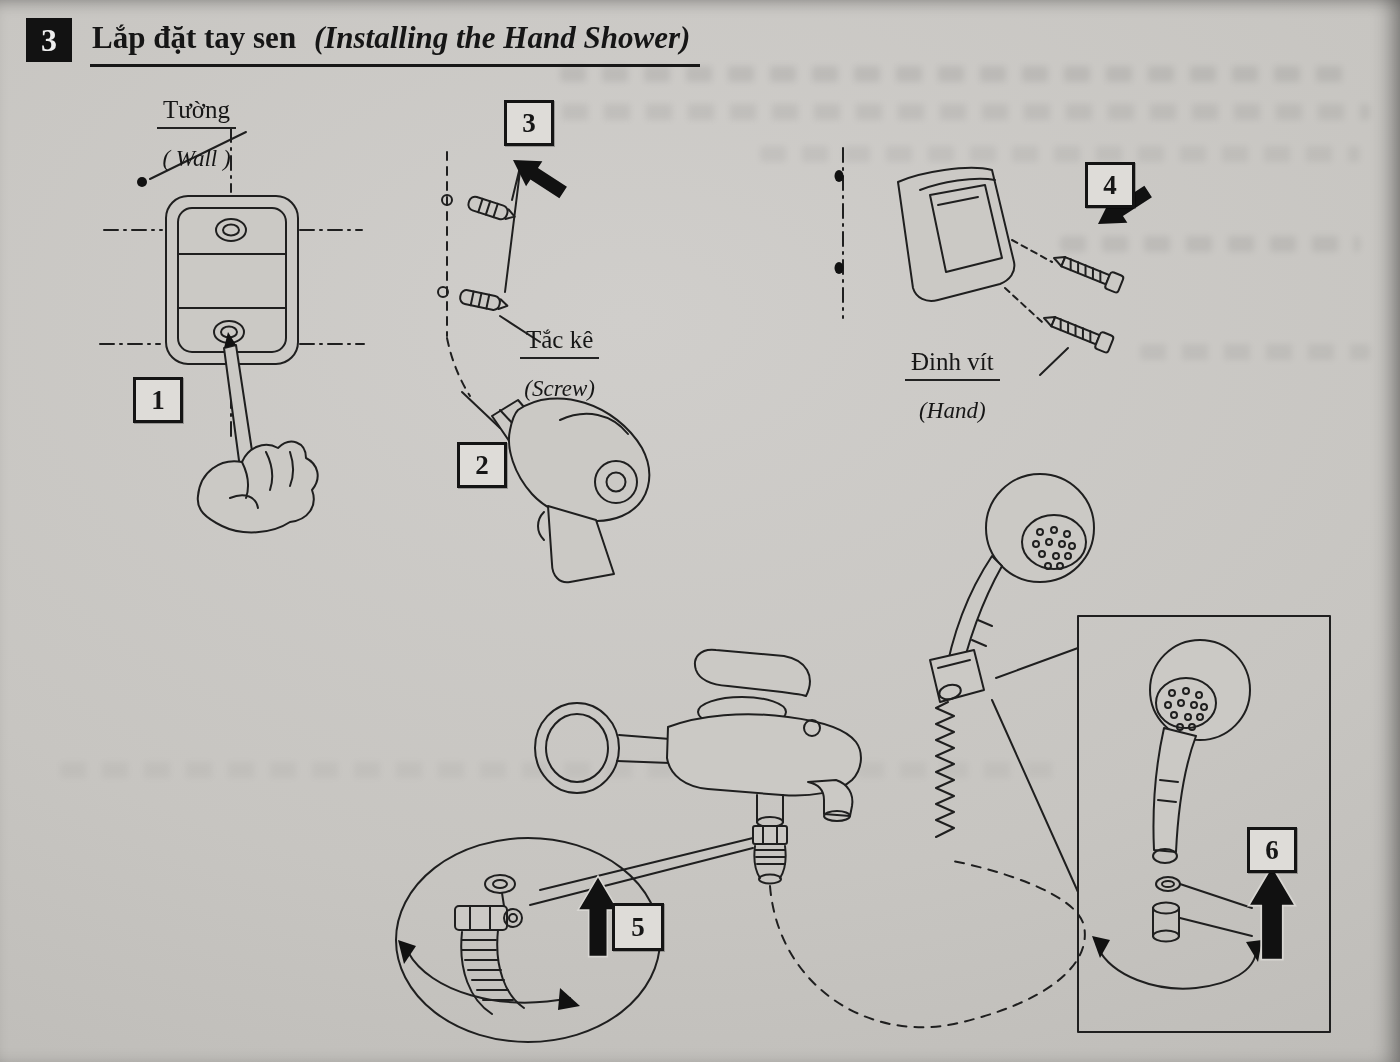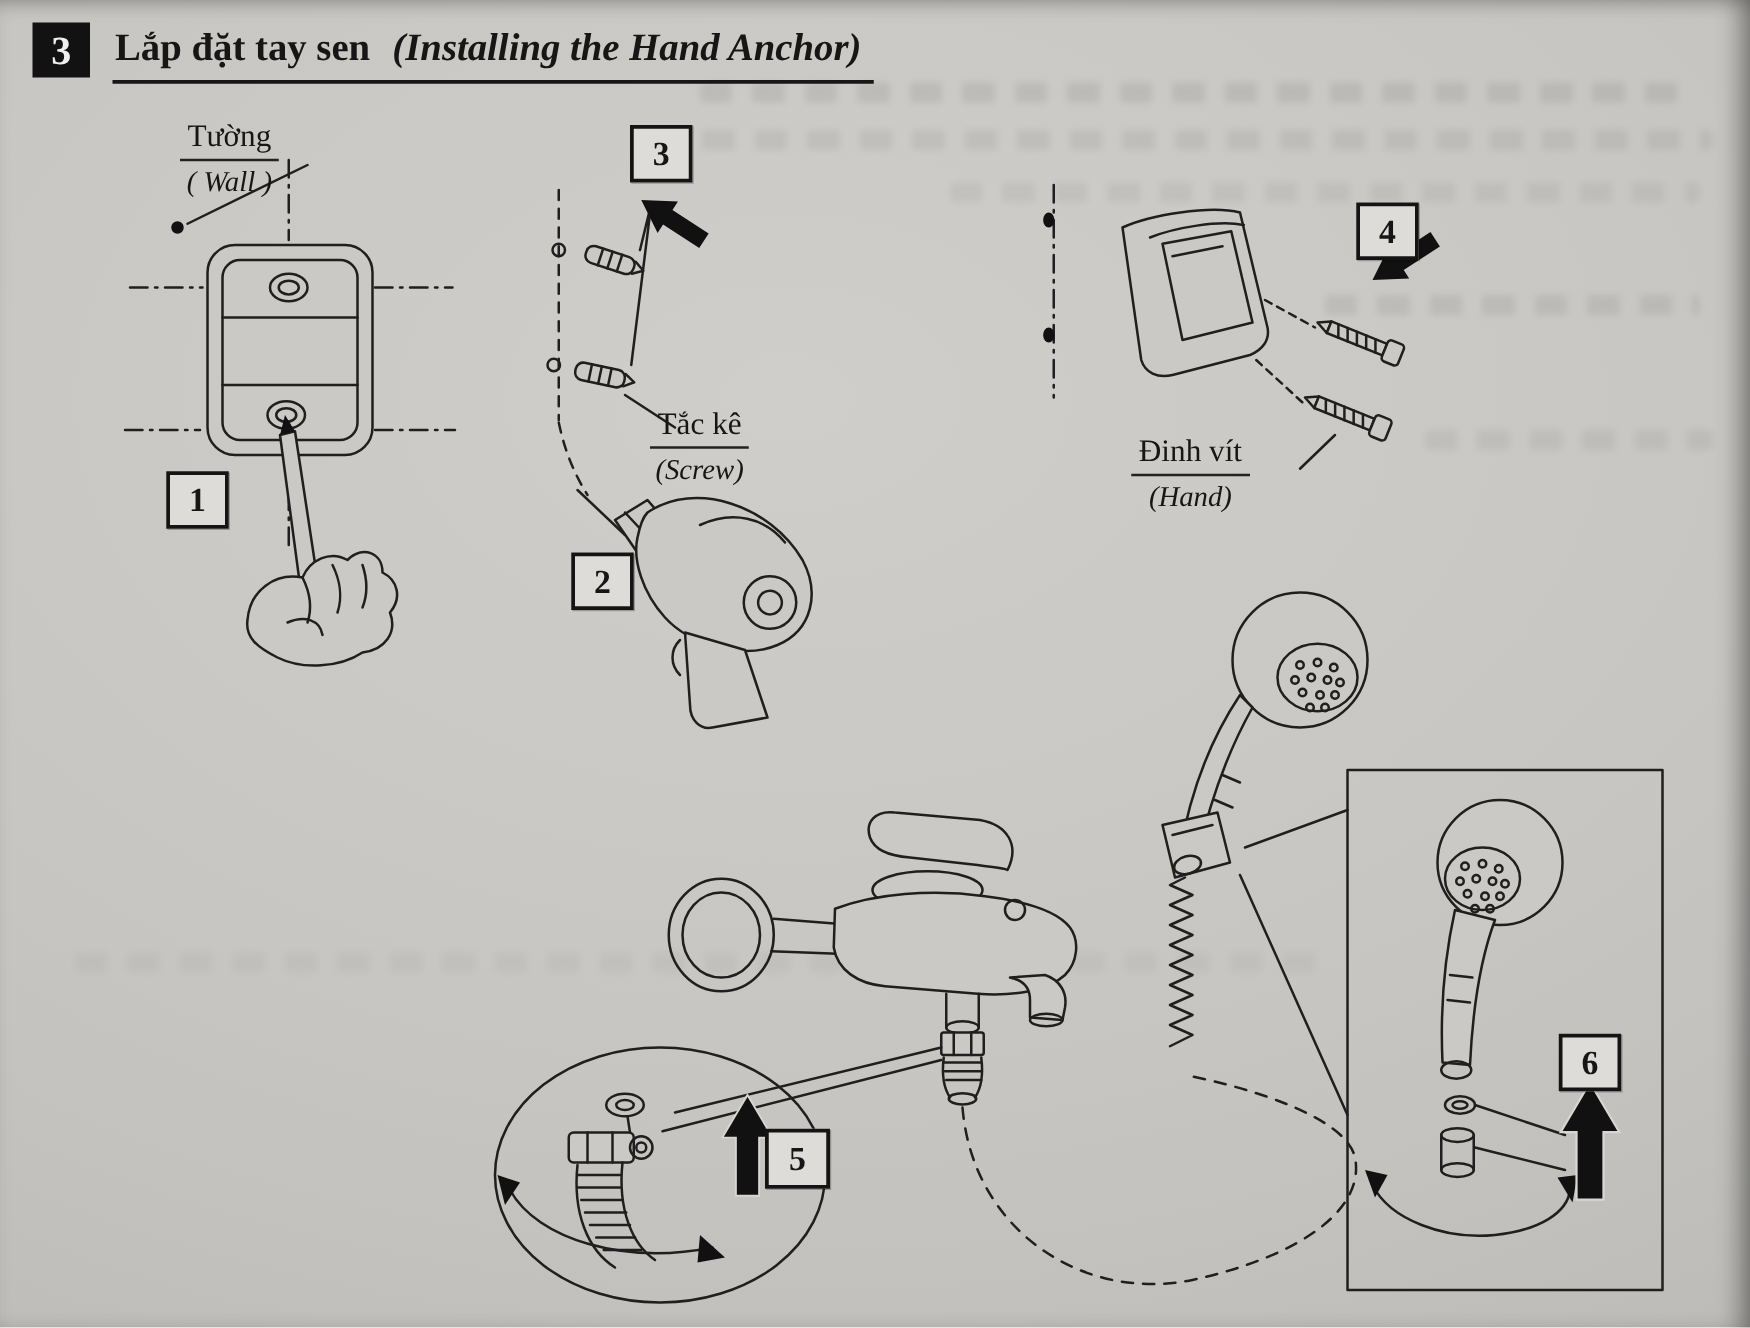--- a/index.html
+++ b/index.html
@@ -19,21 +19,21 @@
   .title{display:inline-block;border-bottom:3px solid #171717;padding:2px 10px 8px 2px;
     font-size:31px;font-weight:bold;white-space:nowrap;}
   .title .t-en{font-style:italic;margin-left:10px;}
   
   .step-badge{position:absolute;background:#dedcd8;border:3px solid #141414;
     display:flex;align-items:center;justify-content:center;
     font-size:27px;font-weight:bold;box-shadow:1px 1px 0 rgba(0,0,0,.25);}
   
   .plabel{position:absolute;text-align:center;font-size:25px;line-height:1.15;}
   .plabel .vi{display:inline-block;border-bottom:2px solid #222;padding:0 6px 2px;}
-  .plabel .en{font-style:italic;font-size:23px;display:block;margin-top:4px;}
+  .plabel .en{font-style:italic;font-size:23px;display:block;margin-top:17px;}
   svg.art{position:absolute;left:0;top:0;}
   svg .ln{stroke:#1f1f1f;fill:none;stroke-width:2;stroke-linecap:round;stroke-linejoin:round;}
   svg .fillp{fill:#cbc9c5;}
 </style>
 </head>
 <body>
 
 <div class="page">
 
   <div class="ghost" style="left:560px;top:66px;width:790px;"></div>
@@ -42,21 +42,21 @@
   <div class="ghost" style="left:1060px;top:236px;width:300px;opacity:.2;"></div>
   <div class="ghost" style="left:1140px;top:344px;width:230px;opacity:.16;"></div>
   <div class="ghost" style="left:60px;top:762px;width:1000px;opacity:.1;"></div>
 
   <div class="header">
     <div class="sec-badge">
       <span>3</span>
     </div>
     <div class="title">
       <span class="t-vi">Lắp đặt tay sen</span>
-      <span class="t-en">(Installing the Hand Anchor)</span>
+      <span class="t-en">(Installing the Hand Shower)</span>
     </div>
   </div>
 
   <svg class="art" width="1400" height="1062" viewBox="0 0 1400 1062">
 
     <g>
       <path class="ln" stroke-dasharray="14 6 2 6" d="M104 230 H162 M300 230 H362"></path>
       <path class="ln" stroke-dasharray="14 6 2 6" d="M100 344 H160 M300 344 H364"></path>
       <path class="ln" stroke-dasharray="14 6 2 6" d="M231 128 V192"></path>
       <path class="ln" stroke-dasharray="14 6 2 6" stroke-width="1.5" d="M231 366 V436"></path>
@@ -241,21 +241,21 @@
       <path class="ln" stroke-width="1.8" d="M462 940 h34 M462 950 h34 M465 960 h33 M468 970 h33 M472 980 h32 M477 990 h31 M483 1000 h30"></path>
       <path class="ln" stroke-width="4" d="M408 952 C430 992 500 1012 570 998"></path>
       <polygon points="398,940 416,946 404,964" fill="#111"></polygon>
       <polygon points="580,1006 560,988 558,1010" fill="#111"></polygon>
       <g transform="translate(598,876) rotate(90) scale(1.55)">
         <polygon points="0,0 22,-13 22,-6 52,-6 52,6 22,6 22,13" fill="#111" stroke="#d8d6d2" stroke-width="1"></polygon>
       </g>
     </g>
   </svg>
 
-  <div class="plabel" style="left:144px;top:96px;font-family:Liberation Serif, serif;">
+  <div class="plabel" style="left:157px;top:96px;font-family:Liberation Serif, serif;">
     <span class="vi">Tường</span>
     <span class="en">( Wall )</span>
   </div>
   <div class="plabel" style="left:520px;top:326px;">
     <span class="vi">Tắc kê</span>
     <span class="en">(Screw)</span>
   </div>
   <div class="plabel" style="left:905px;top:348px;">
     <span class="vi">Đinh vít</span>
     <span class="en">(Hand)</span>

